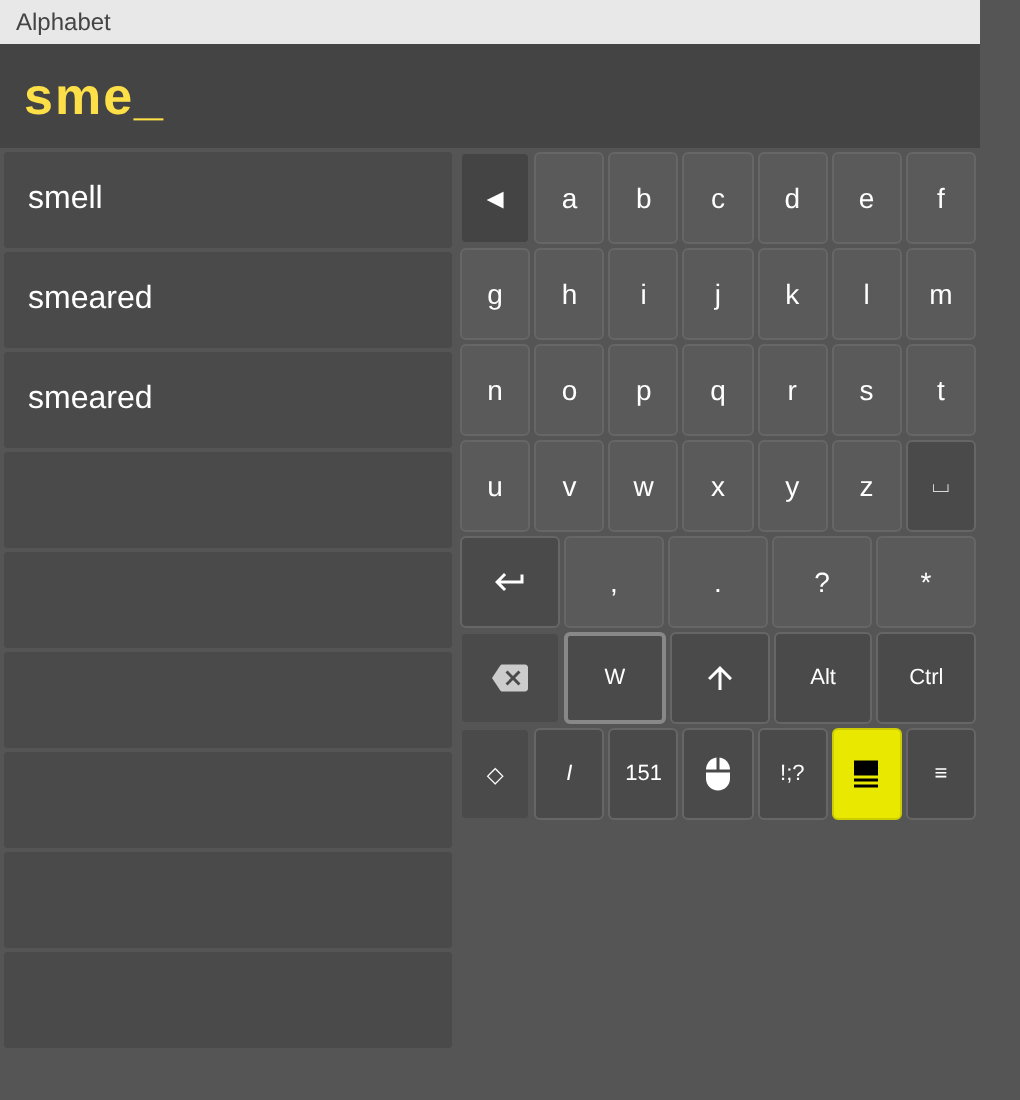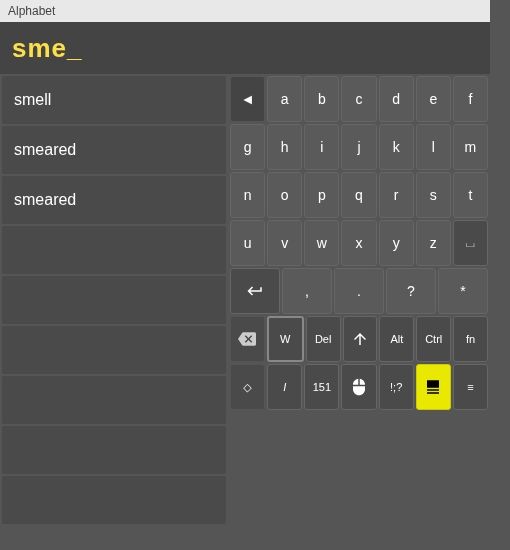--- a/index.html
+++ b/index.html
@@ -189,29 +189,27 @@
           <div class="key">?</div>
           <div class="key">*</div>
         </div>
         <div class="key-row">
           <div class="key dark special">
             <svg viewBox="0 0 24 24">
               <path d="M22 3H7c-.69 0-1.23.35-1.59.88L0 12l5.41 8.11c.36.53.9.89 1.59.89h15c1.1 0 2-.9 2-2V5c0-1.1-.9-2-2-2zm-3 12.59L17.59 17 14 13.41 10.41 17 9 15.59 12.59 12 9 8.41 10.41 7 14 10.59 17.59 7 19 8.41 15.41 12 19 15.59z" fill="#ccc"></path>
             </svg>
           </div>
           <div class="key special" style="border: 2px solid rgb(136, 136, 136);">W</div>
-          <div class="key special">Del</div>
           <div class="key special">
             <svg viewBox="0 0 24 24">
               <path d="M4 12l1.41 1.41L11 7.83V20h2V7.83l5.58 5.59L20 12l-8-8z" fill="#fff"></path>
             </svg>
           </div>
           <div class="key special">Alt</div>
           <div class="key special">Ctrl</div>
-          <div class="key special">fn</div>
         </div>
         <div class="key-row">
           <div class="key dark special">◇</div>
           <div class="key special">
             <i>I</i>
           </div>
           <div class="key special">151</div>
           <div class="key special">
             <svg viewBox="0 0 24 24">
               <path d="M13 1.07V9h7c0-4.08-3.05-7.44-7-7.93zM4 15c0 4.42 3.58 8 8 8s8-3.58 8-8v-4H4v4zm7-13.93C7.05 1.56 4 4.92 4 9h7V1.07z" fill="#fff"></path>

